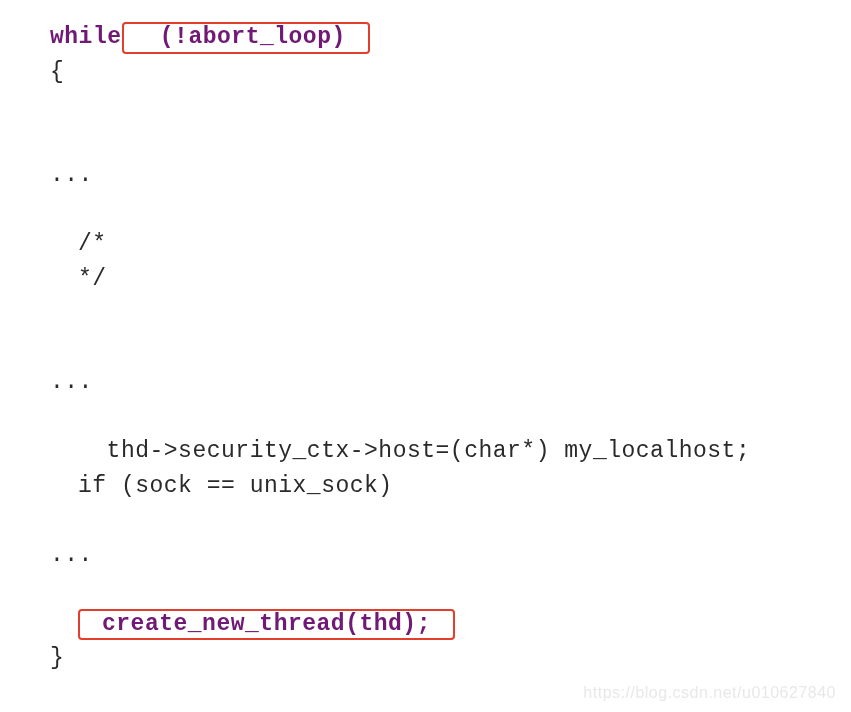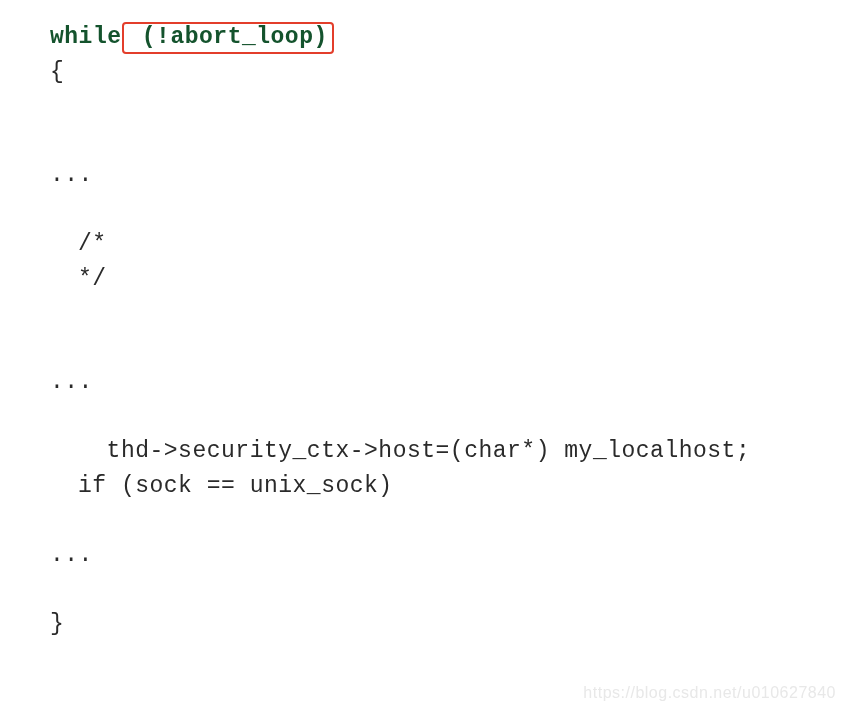--- a/index.html
+++ b/index.html
@@ -19,26 +19,26 @@
       color: #2a2a2a;
       letter-spacing: 0.5px;
     }
     .line {
       white-space: pre;
       margin: 0;
       min-height: 34px;
     }
     .bold {
       font-weight: bold;
-      color: #14532d;
+      color: #701a75;
     }
     .highlight-box {
       border: 2.5px solid #e33e2b;
       border-radius: 4px;
-      padding: 0 4px;
+      padding: 0 22px;
       display: inline-block;
       line-height: 1.2;
     }
     .watermark {
       position: absolute;
       bottom: 10px;
       right: 15px;
       color: #e8e8e8;
       font-family: Arial, sans-serif;
       font-size: 16px;
@@ -60,16 +60,17 @@
   <div class="line indent1">*/</div>
   <div class="line">&nbsp;</div>
   <div class="line">&nbsp;</div>
   <div class="line">...</div>
   <div class="line">&nbsp;</div>
   <div class="line indent1">  thd-&gt;security_ctx-&gt;host=(char*) my_localhost;</div>
   <div class="line indent1">if (sock == unix_sock)</div>
   <div class="line">&nbsp;</div>
   <div class="line">...</div>
   <div class="line">&nbsp;</div>
+  <div class="line indent1"><span class="highlight-box bold">create_new_thread(thd);</span></div>
   <div class="line">}</div>
 </div>
 
 <div class="watermark">https://blog.csdn.net/u010627840</div>
 
 </body></html>

